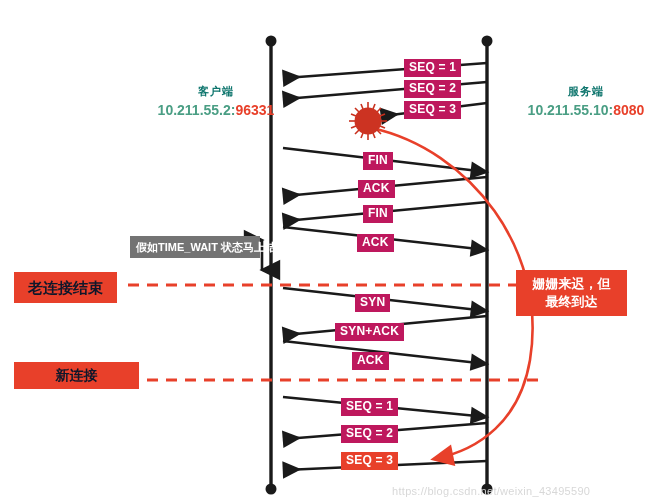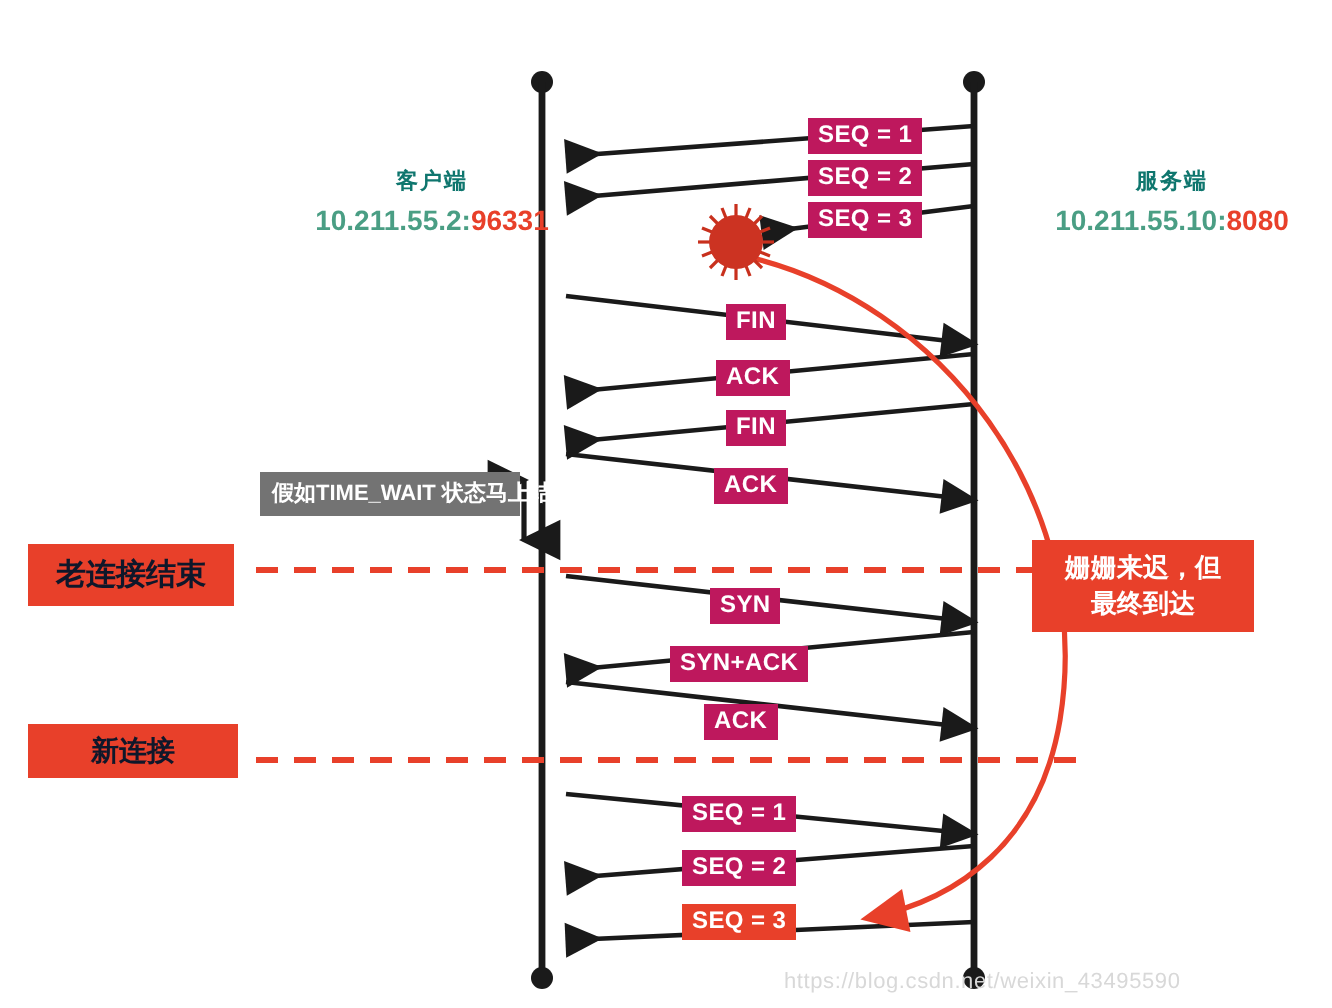--- a/index.html
+++ b/index.html
@@ -37,21 +37,21 @@
   .noteblack{
     position:absolute;background:#737373;color:#ffffff;
     font-size:11px;line-height:14px;font-weight:bold;
     text-align:center;padding:4px 6px;white-space:nowrap;
   }
   .redflag{
     position:absolute;background:#e8402a;color:#0f172a;
     font-weight:bold;text-align:center;white-space:nowrap;
   }
   .redflag.f1{font-size:15px;line-height:19px;padding:6px 14px;}
-  .redflag.f2{font-size:14px;line-height:17px;padding:5px 0;}
+  .redflag.f2{font-size:14px;line-height:17px;padding:5px 10px;}
   .rednote{
     position:absolute;background:#e8402a;color:#ffffff;
     font-size:13px;line-height:18px;font-weight:bold;
     text-align:center;padding:5px 8px;white-space:nowrap;
   }
   .watermark{
     position:absolute;color:#d8d8d8;font-size:11px;
     letter-spacing:.3px;white-space:nowrap;
   }
 </style>

